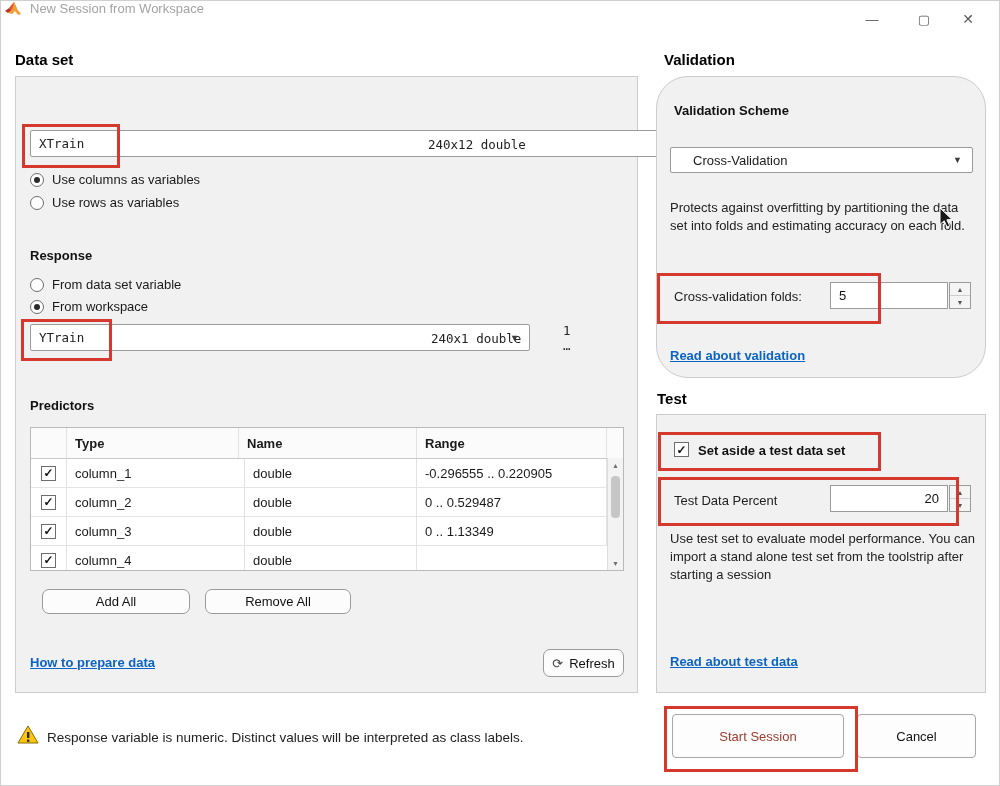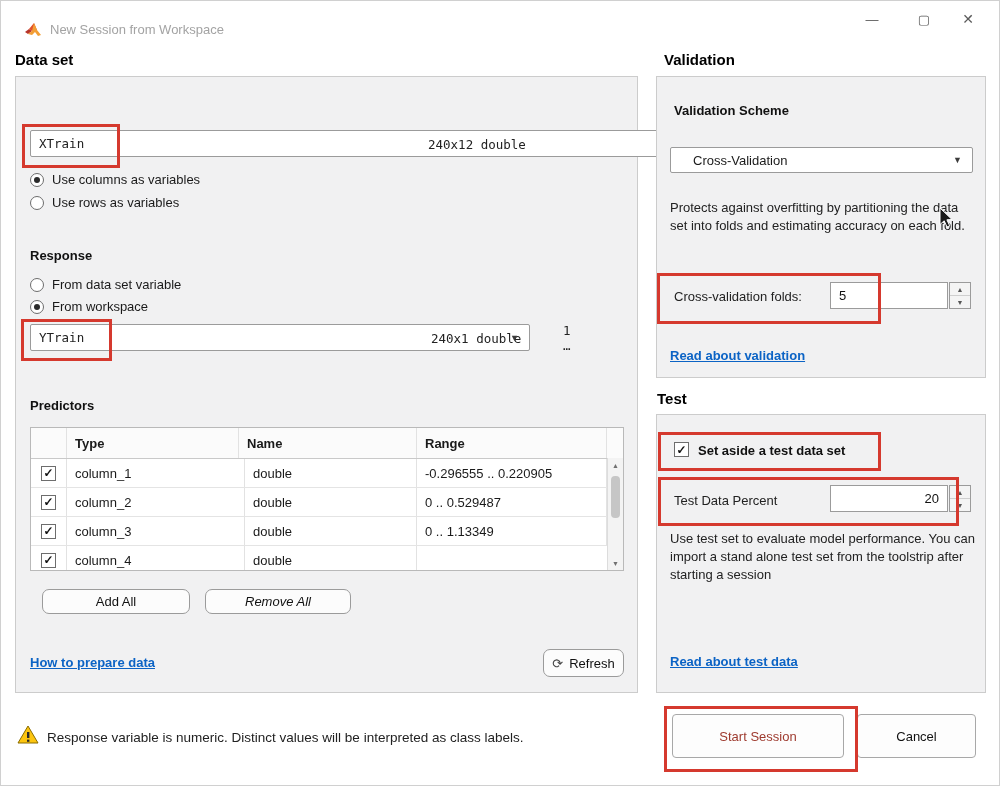--- a/index.html
+++ b/index.html
@@ -1,21 +1,21 @@
 <!DOCTYPE html>
 <html><head>
 <meta charset="utf-8">
 <style>
   html,body{margin:0;padding:0;background:#e9e9e9;}
   .app{position:relative;width:1000px;height:786px;background:#ffffff;
        font-family:"Liberation Sans",sans-serif;color:#1a1a1a;overflow:hidden;
        border:1px solid #d0d0d0;box-sizing:border-box;}
   
   .titlebar{position:absolute;left:0;top:0;width:100%;height:36px;background:#fff;
-            display:flex;align-items:flex-end;padding-left:24px;box-sizing:border-box;}
+            display:flex;align-items:flex-start;padding-left:4px;box-sizing:border-box;}
   .win-title{font-size:13px;color:#a3a3a3;margin-left:8px;}
   .winbtn{position:absolute;top:0;width:46px;height:36px;display:flex;align-items:center;
           justify-content:center;font-size:13px;color:#5a5a5a;}
   .winbtn.min{right:104px;}
   .winbtn.max{right:52px;}
   .winbtn.cls{right:8px;font-size:14px;}
   
   .h1{position:absolute;font-size:15px;font-weight:bold;color:#000;}
   .lbl-b{position:absolute;font-size:13px;font-weight:bold;color:#111;}
   .txt{position:absolute;font-size:13px;color:#222;line-height:18px;}
@@ -170,33 +170,33 @@
         <span class="sarr">▲</span>
         <span class="sthumb"></span>
         <span class="sspace"></span>
         <span class="sarr">▼</span>
       </div>
     </div>
 
     <div class="btn" style="left:26px;top:512px;width:148px;height:25px;">
       <span>Add All</span>
     </div>
-    <div class="btn" style="left:189px;top:512px;width:146px;height:25px;font-style:italic;">
+    <div class="btn" style="left:189px;top:512px;width:146px;height:25px;">
       <span>Remove All</span>
     </div>
 
     <span class="link" style="left:14px;top:578px;">How to prepare data</span>
 
     <div class="btn" style="left:527px;top:572px;width:81px;height:28px;">
       <span style="font-size:13px;color:#444;">⟳</span>
       <span>Refresh</span>
     </div>
   </div>
 
-  <div class="groupbox" style="left:655px;top:75px;width:330px;height:302px;">
+  <div class="groupbox" style="left:655px;top:75px;width:330px;height:302px;border-radius:32px;">
     <span class="lbl-b" style="left:17px;top:26px;">Validation Scheme</span>
 
     <div class="dropdown" style="left:13px;top:70px;width:303px;height:26px;font-size:13px;">
       <span style="padding-left:22px;">Cross-Validation</span>
       <span class="dd-arrow">▼</span>
     </div>
 
     <div class="txt" style="left:13px;top:122px;width:304px;">Protects against overfitting by partitioning the data set into folds and estimating accuracy on each fold.</div>
 
     <span class="txt" style="left:17px;top:211px;">Cross-validation folds:</span>

